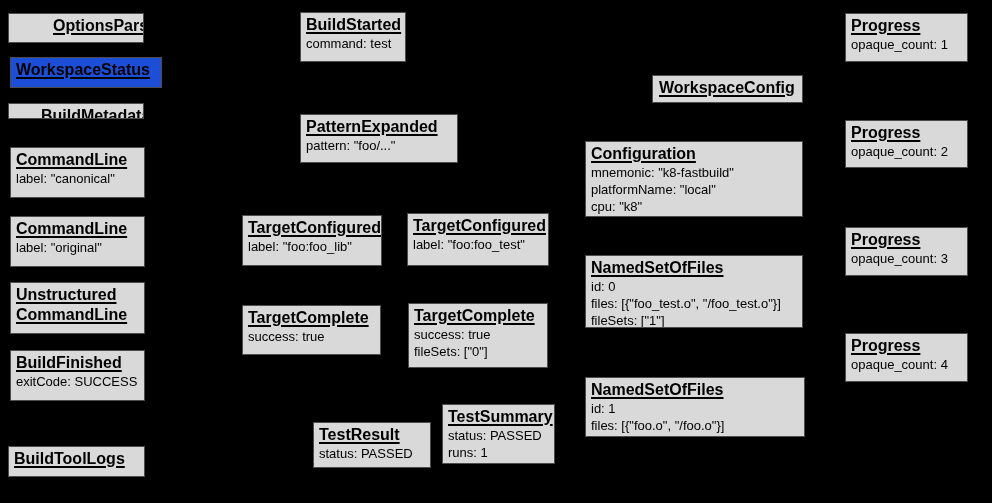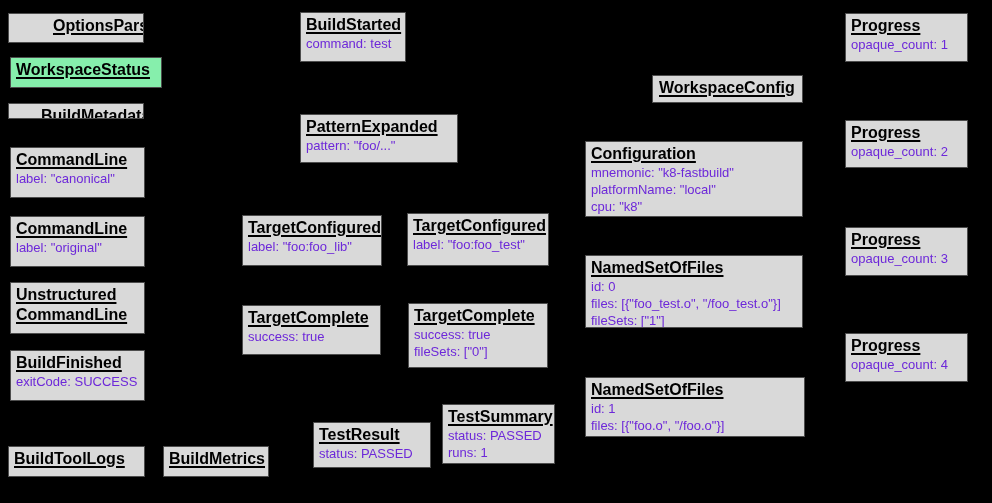--- a/index.html
+++ b/index.html
@@ -29,35 +29,35 @@
     white-space: nowrap;
   }
   .title-line {
     display: block;
     text-decoration: underline;
     text-decoration-thickness: 1.5px;
     text-underline-offset: 2px;
   }
   .node-field {
     font-size: 13px;
-    color: #6d28d9;
+    color: #000000;
     line-height: 17px;
     white-space: nowrap;
   }
 </style>
 </head>
 <body>
 
 <div id="diagram" style="background: rgb(0, 0, 0);">
     <div class="node" style="left: 8px; top: 13px; width: 136px; height: 30px; background: rgb(217, 217, 217); border-color: rgb(77, 77, 77); padding-left: 44px;">
       <div class="node-title">
         <span class="title-line">OptionsParsed</span>
       </div>
     </div>
-    <div class="node" style="left: 10px; top: 57px; width: 152px; height: 31px; background: #86efac; border-color: rgb(77, 77, 77);">
+    <div class="node" style="left: 10px; top: 57px; width: 152px; height: 31px; background: #1d4ed8; border-color: rgb(77, 77, 77);">
       <div class="node-title">
         <span class="title-line">WorkspaceStatus</span>
       </div>
     </div>
     <div class="node" style="left: 8px; top: 103px; width: 136px; height: 16px; background: rgb(217, 217, 217); border-color: rgb(77, 77, 77); padding-left: 32px;">
       <div class="node-title">
         <span class="title-line">BuildMetadata</span>
       </div>
     </div>
     <div class="node" style="left: 10px; top: 147px; width: 135px; height: 51px; background: rgb(217, 217, 217); border-color: rgb(77, 77, 77);">
@@ -80,25 +80,20 @@
     </div>
     <div class="node" style="left: 10px; top: 350px; width: 135px; height: 51px; background: rgb(217, 217, 217); border-color: rgb(77, 77, 77);">
       <div class="node-title">
         <span class="title-line">BuildFinished</span>
       </div>
       <div class="node-field">exitCode: SUCCESS</div>
     </div>
     <div class="node" style="left: 8px; top: 446px; width: 137px; height: 31px; background: rgb(217, 217, 217); border-color: rgb(77, 77, 77);">
       <div class="node-title">
         <span class="title-line">BuildToolLogs</span>
-      </div>
-    </div>
-    <div class="node" style="left: 163px; top: 446px; width: 106px; height: 31px; background: rgb(217, 217, 217); border-color: rgb(77, 77, 77);">
-      <div class="node-title">
-        <span class="title-line">BuildMetrics</span>
       </div>
     </div>
     <div class="node" style="left: 300px; top: 12px; width: 106px; height: 50px; background: rgb(217, 217, 217); border-color: rgb(77, 77, 77);">
       <div class="node-title">
         <span class="title-line">BuildStarted</span>
       </div>
       <div class="node-field">command: test</div>
     </div>
     <div class="node" style="left: 300px; top: 114px; width: 158px; height: 49px; background: rgb(217, 217, 217); border-color: rgb(77, 77, 77);">
       <div class="node-title">

